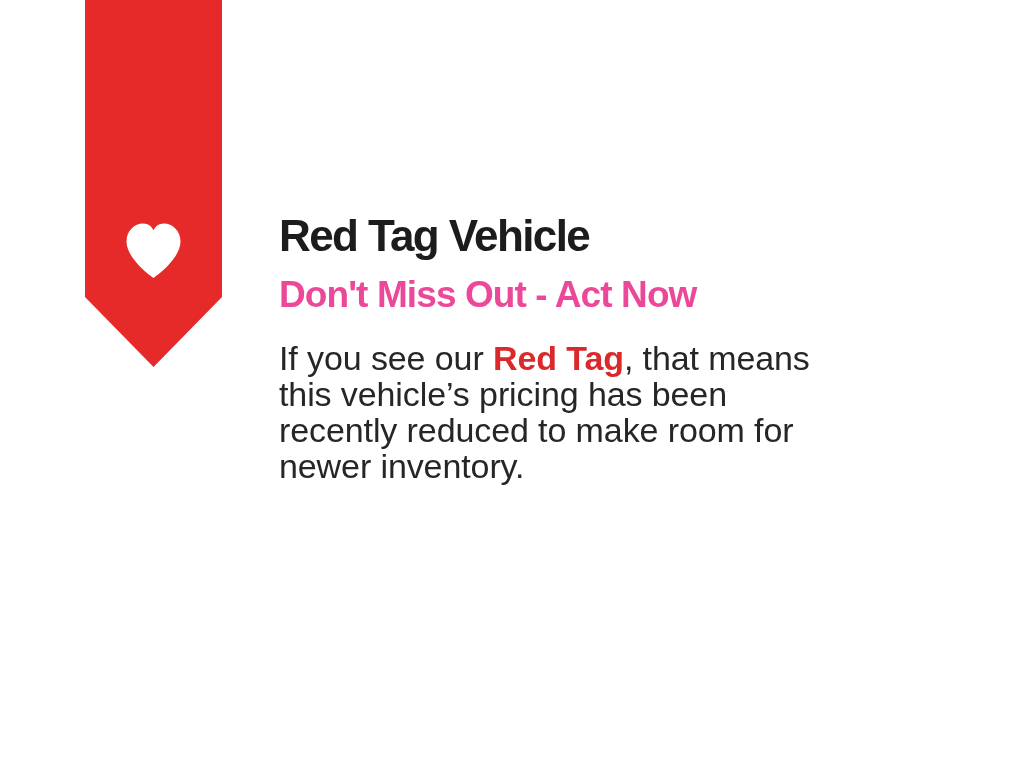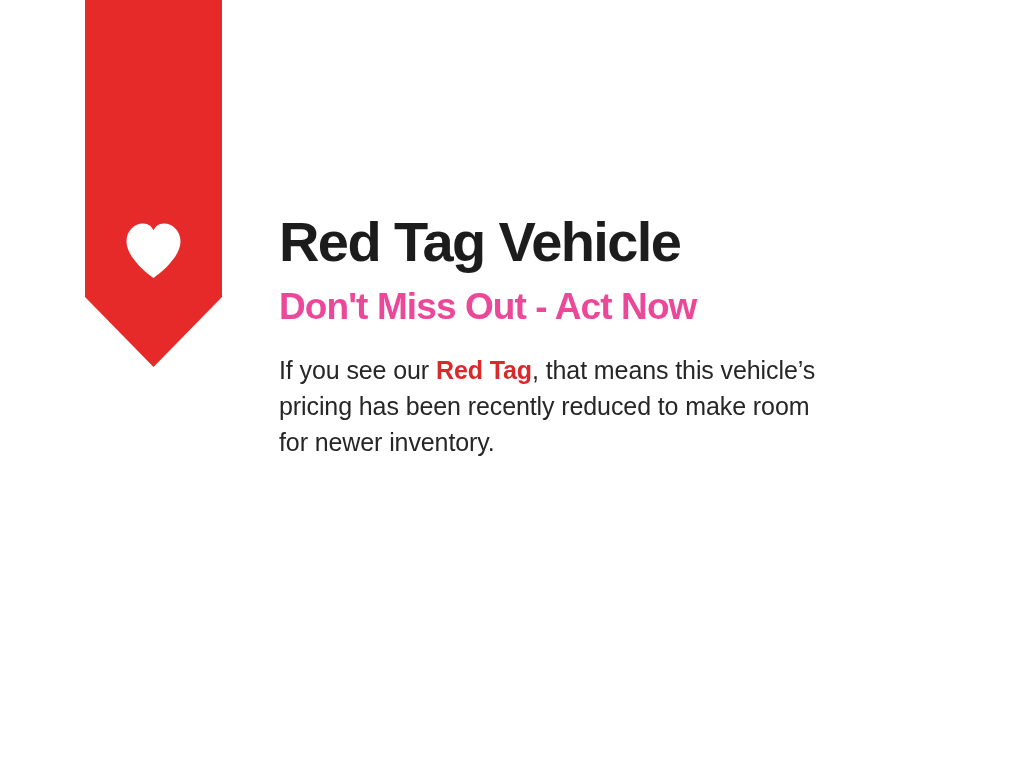--- a/index.html
+++ b/index.html
@@ -38,21 +38,21 @@
   
   #text-col {
     position: absolute;
     left: 279px;
     top: 214px;
     width: 700px;
   }
 
   #page-title {
     font-family: "Liberation Sans", sans-serif;
-    font-size: 56px;
+    font-size: 44px;
     font-weight: bold;
     letter-spacing: -1.6px;
     color: #1c1c1c;
     line-height: 1.0;
     margin: 0;
     white-space: nowrap;
   }
 
   #page-subtitle {
     font-family: "Liberation Sans", sans-serif;
@@ -60,21 +60,21 @@
     font-weight: bold;
     letter-spacing: -0.9px;
     color: #ec4899;
     line-height: 1.0;
     margin: 18px 0 0 0;
     white-space: nowrap;
   }
 
   #body-copy {
     font-family: "Liberation Sans", sans-serif;
-    font-size: 25px;
+    font-size: 34px;
     font-weight: normal;
     color: #262626;
     line-height: 36px;
     letter-spacing: -0.1px;
     margin: 27px 0 0 0;
     max-width: 545px;
   }
 
   .red-tag-inline {
     color: #d9292b;

